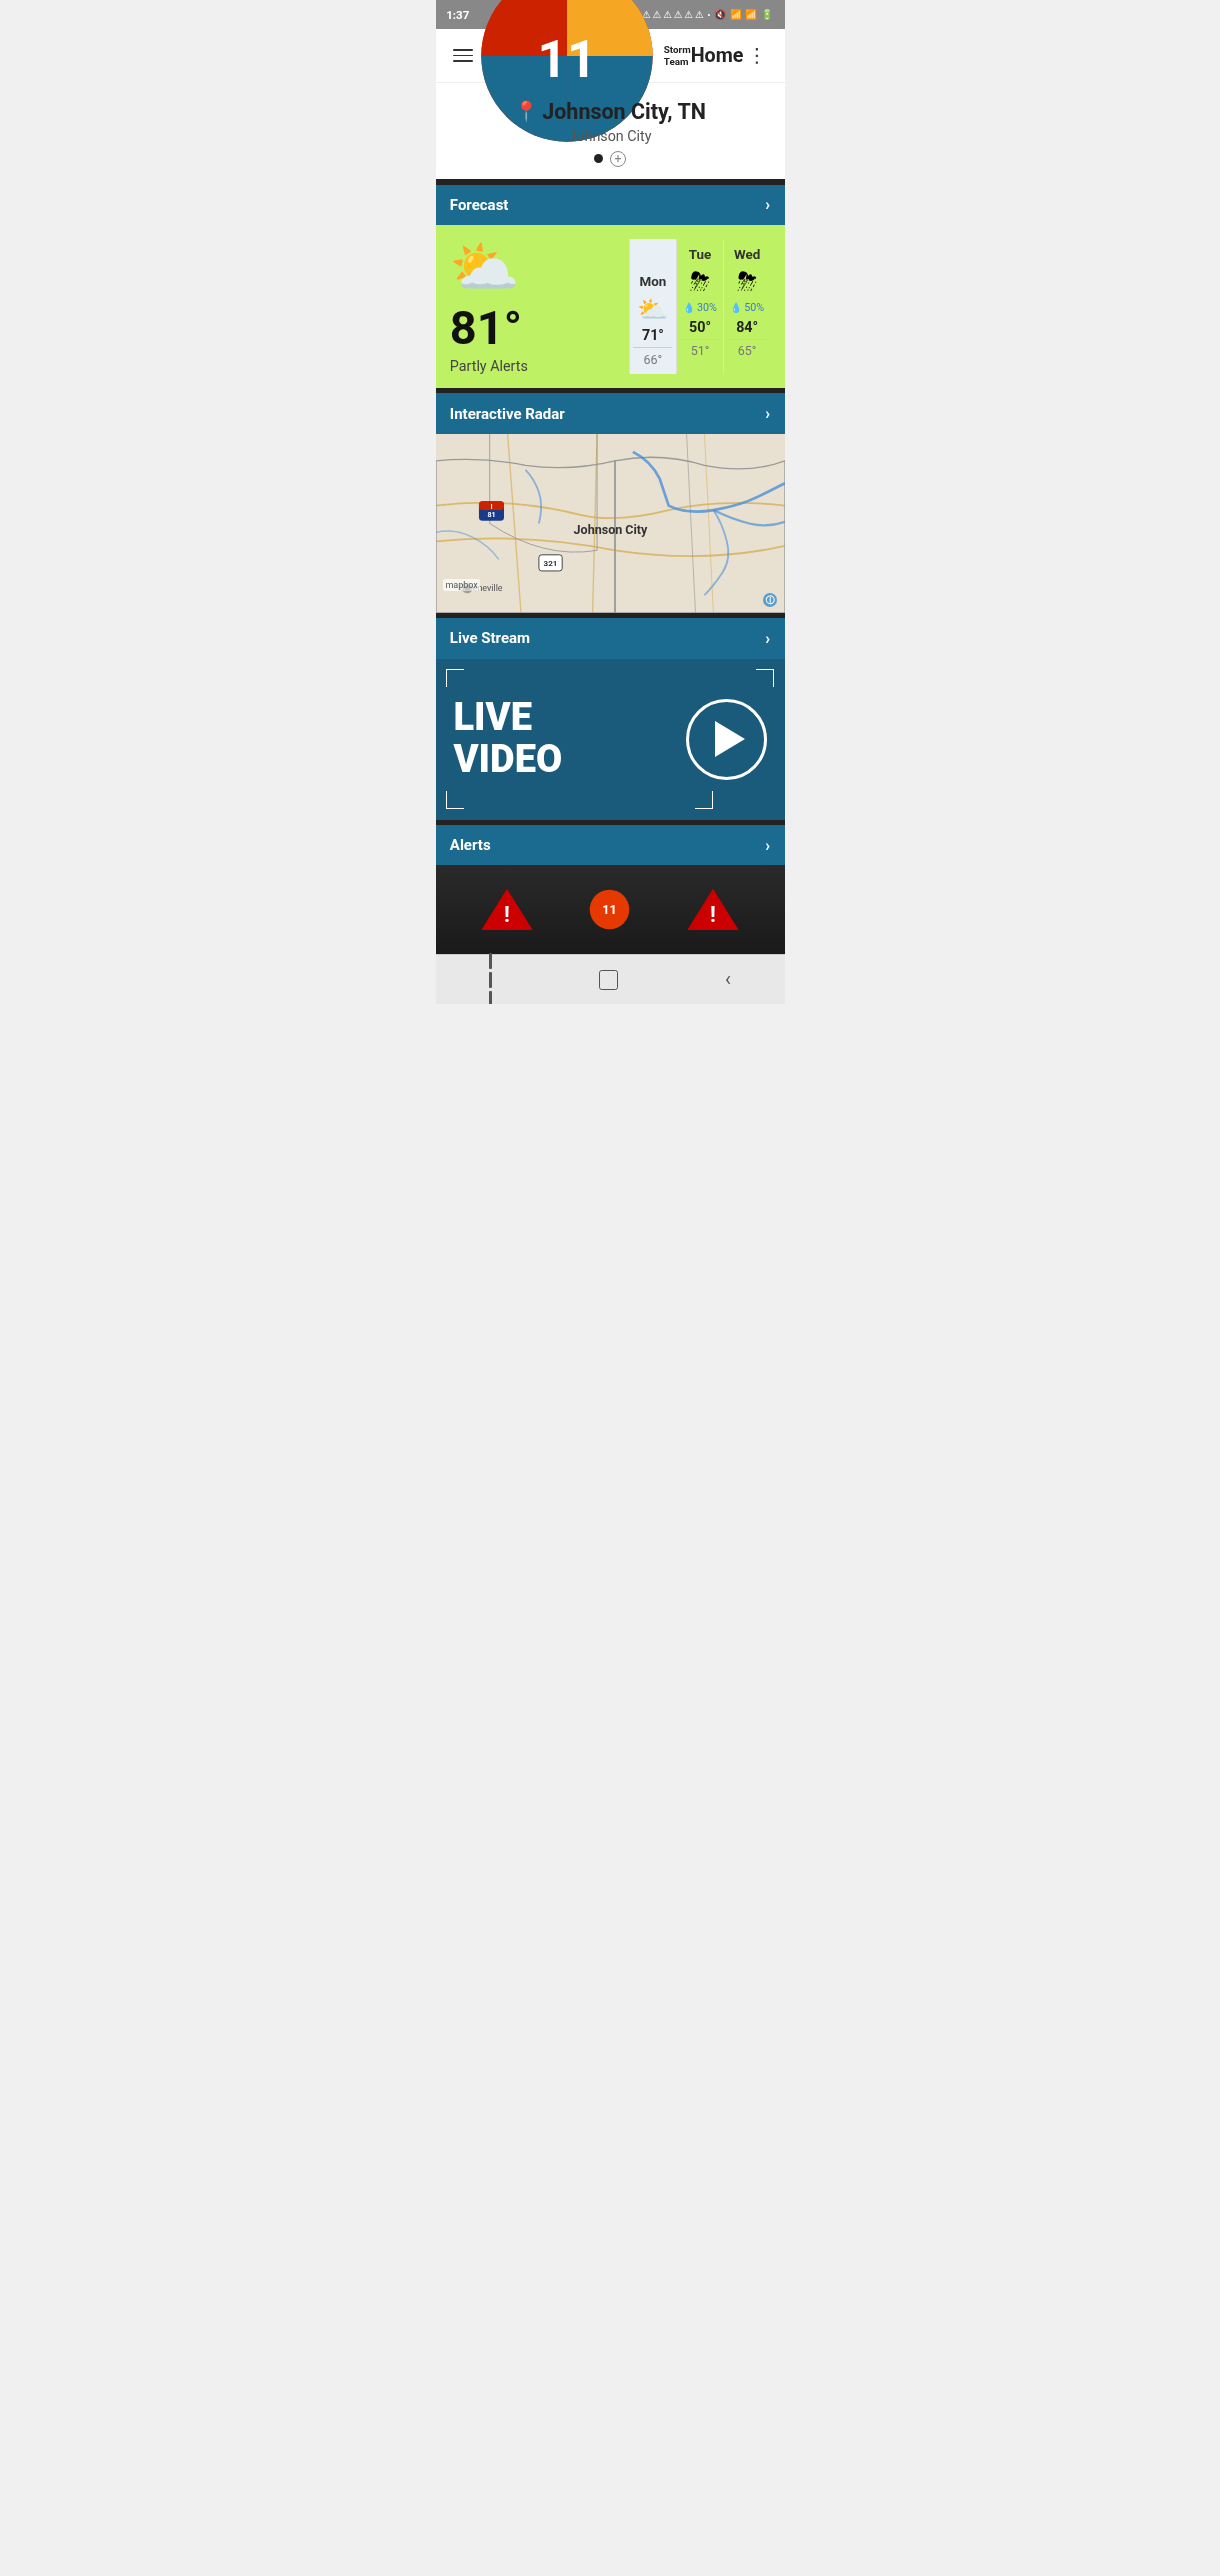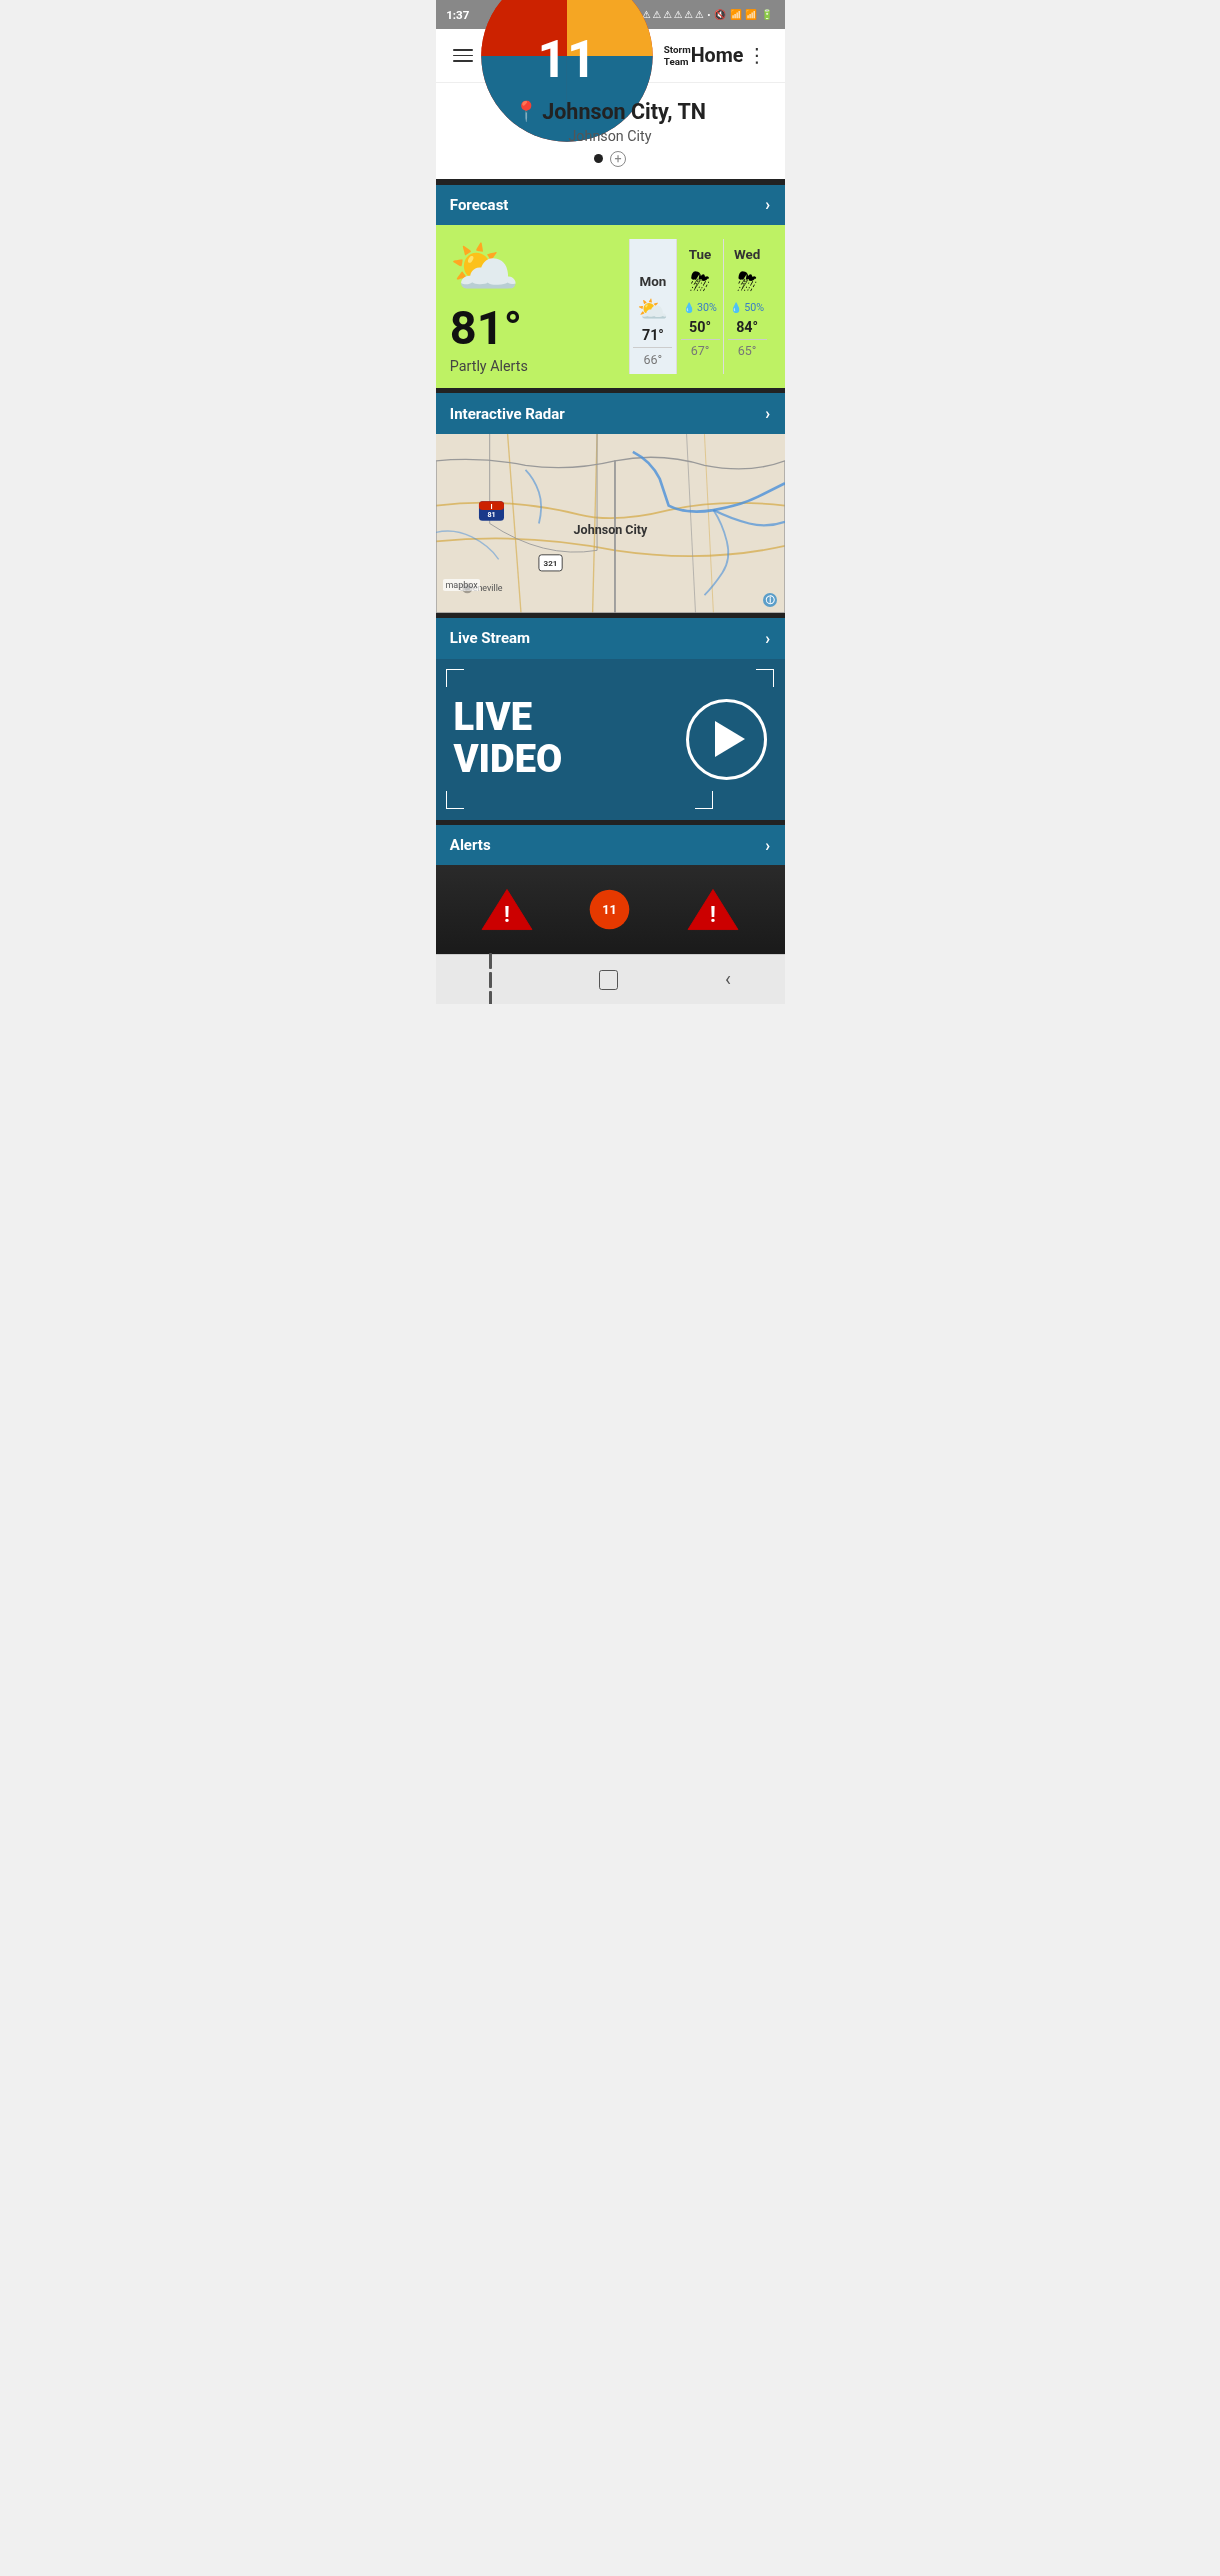--- a/index.html
+++ b/index.html
@@ -458,21 +458,21 @@
         <div class="day-low">66°</div>
       </div>
 
       <div class="forecast-day">
         <div class="day-name">Tue</div>
         <div class="day-icon">⛈</div>
         <div class="rain-chance">
           <span class="rain-drop">💧</span>30%
         </div>
         <div class="day-high">50°</div>
-        <div class="day-low">67°</div>
+        <div class="day-low">51°</div>
       </div>
 
       <div class="forecast-day">
         <div class="day-name">Wed</div>
         <div class="day-icon">⛈</div>
         <div class="rain-chance">
           <span class="rain-drop">💧</span>50%
         </div>
         <div class="day-high">84°</div>
         <div class="day-low">65°</div>

